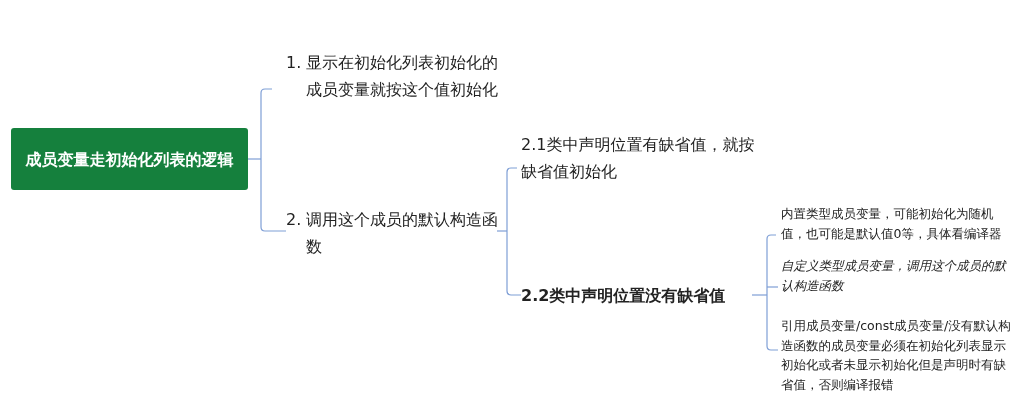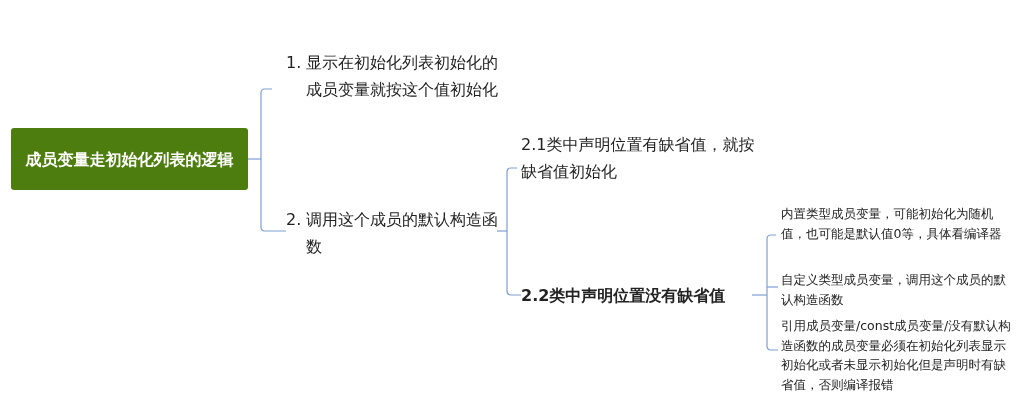--- a/index.html
+++ b/index.html
@@ -1,20 +1,20 @@
 <!DOCTYPE html>
 <html><head>
 <meta charset="utf-8">
 <style>
   html, body { margin: 0; padding: 0; background: #ffffff; }
   body { width: 1026px; height: 419px; position: relative; overflow: hidden;
          font-family: "DejaVu Sans", "Liberation Sans", sans-serif; color: #222; }
   svg.lines { position: absolute; left: 0; top: 0; width: 1026px; height: 419px; }
   .root { position: absolute; left: 11px; top: 128px; width: 237px; height: 62px;
-          background: #4d7c0f; border-radius: 3px; color: #fff; font-weight: bold;
+          background: #15803d; border-radius: 3px; color: #fff; font-weight: bold;
           font-size: 16px; line-height: 25px; text-align: center;
           display: flex; align-items: center; justify-content: center; padding: 0 0; box-sizing: border-box; }
   .node { position: absolute; font-size: 16px; line-height: 27px; color: #222; }
   .node .num { display: inline-block; width: 20px; }
   .node.l1 { left: 286px; width: 212px; }
   .node.l1 .row { display: flex; }
   .node.l1 .txt { flex: 1; }
   .node.l2 { left: 521px; width: 236px; font-size: 16px; line-height: 27px; }
   .leaf { position: absolute; left: 781px; width: 236px; font-size: 12.5px; line-height: 19.5px; color: #222; }
 </style>
@@ -59,19 +59,19 @@
 </div>
 
 <div class="node l2" style="top:282px;font-weight:bold;">
   <span>2.2类中声明位置没有缺省值</span>
 </div>
 
 <div class="leaf" style="top:204px;">
   <span>内置类型成员变量，可能初始化为随机值，也可能是默认值0等，具体看编译器</span>
 </div>
 
-<div class="leaf" style="top:270px;">
+<div class="leaf" style="top:256px;font-style:italic;">
   <span>自定义类型成员变量，调用这个成员的默认构造函数</span>
 </div>
 
 <div class="leaf" style="top:316px;">
   <span>引用成员变量/const成员变量/没有默认构造函数的成员变量必须在初始化列表显示初始化或者未显示初始化但是声明时有缺省值，否则编译报错</span>
 </div>
 
 </body></html>

